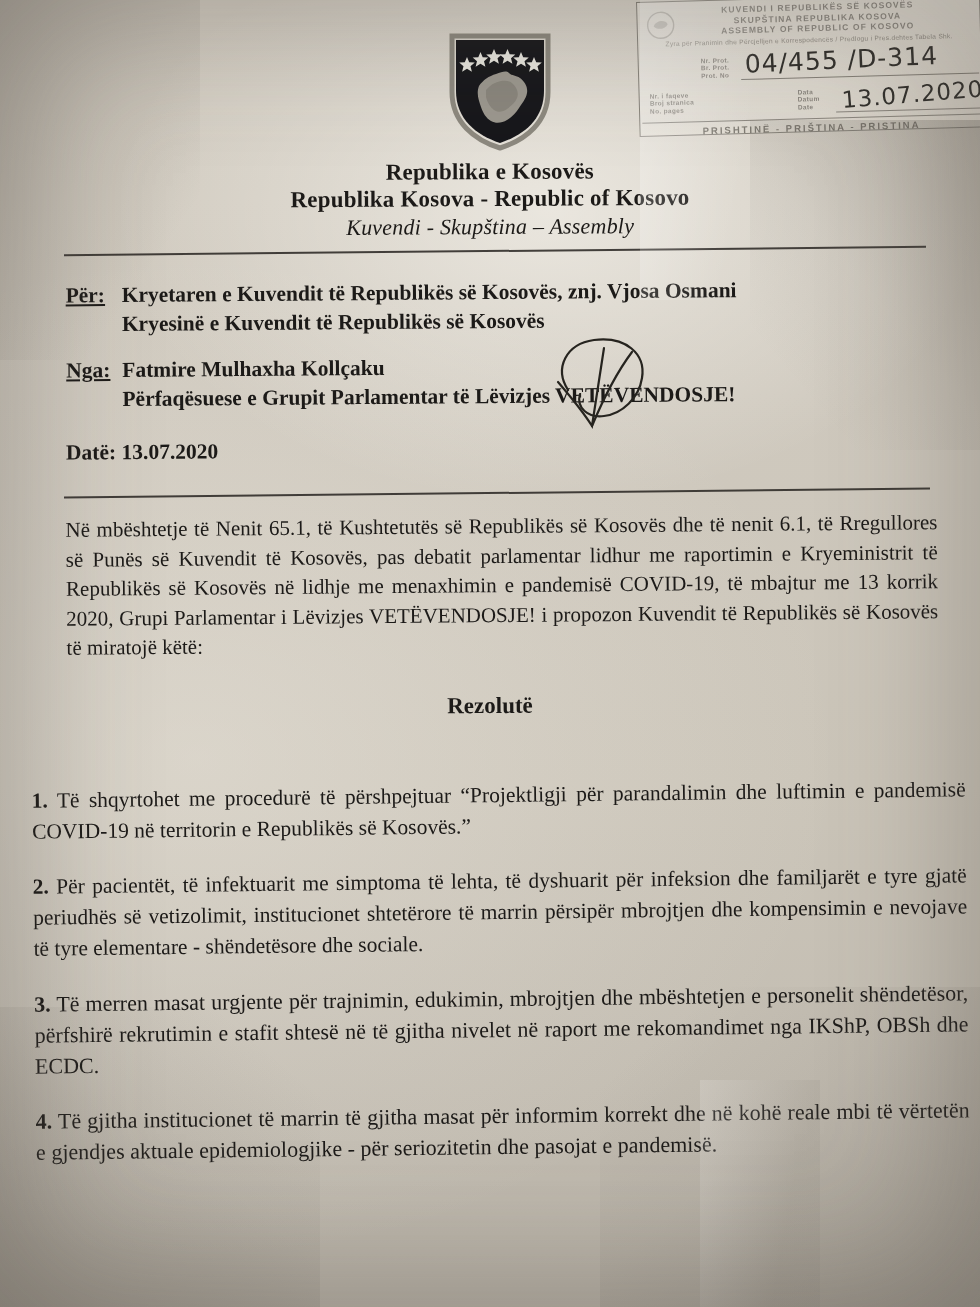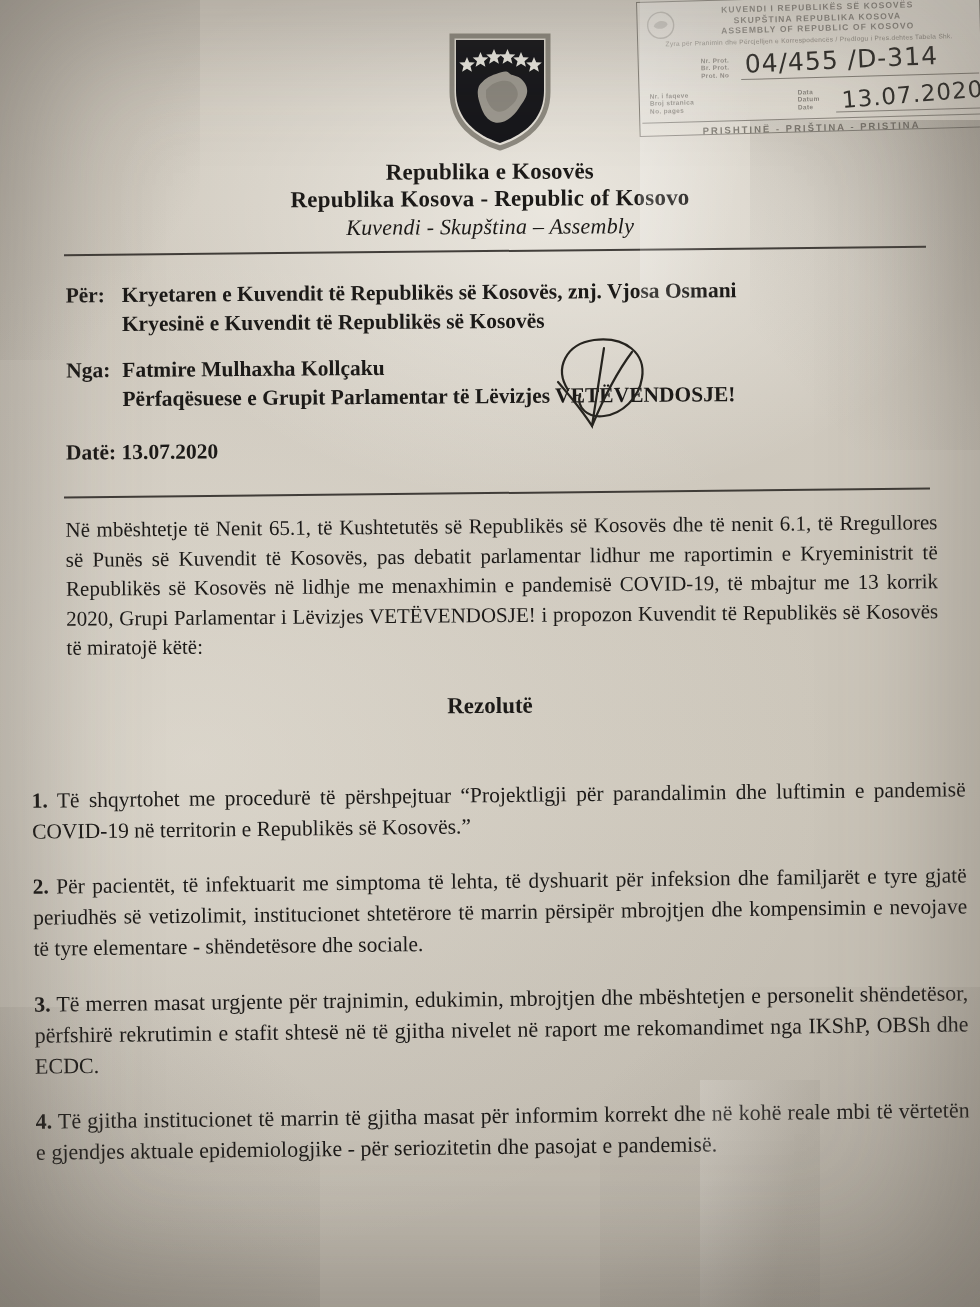--- a/index.html
+++ b/index.html
@@ -208,21 +208,21 @@
     top: 278px;
     width: 860px;
     transform: rotate(-0.45deg);
   }
   .addr-line {
     font-size: 21.5px;
     font-weight: 700;
     line-height: 29px;
     white-space: nowrap;
   }
-  .addr-lbl { display: inline-block; min-width: 56px; }
+  .addr-lbl { display: inline-block; min-width: 56px; text-decoration: underline; }
   .addr-indent { padding-left: 56px; }
   .addr-gap { height: 17px; }
   #date-line {
     position: absolute;
     left: 66px;
     top: 440px;
     font-size: 21.5px;
     font-weight: 700;
     transform: rotate(-0.45deg);
   }

